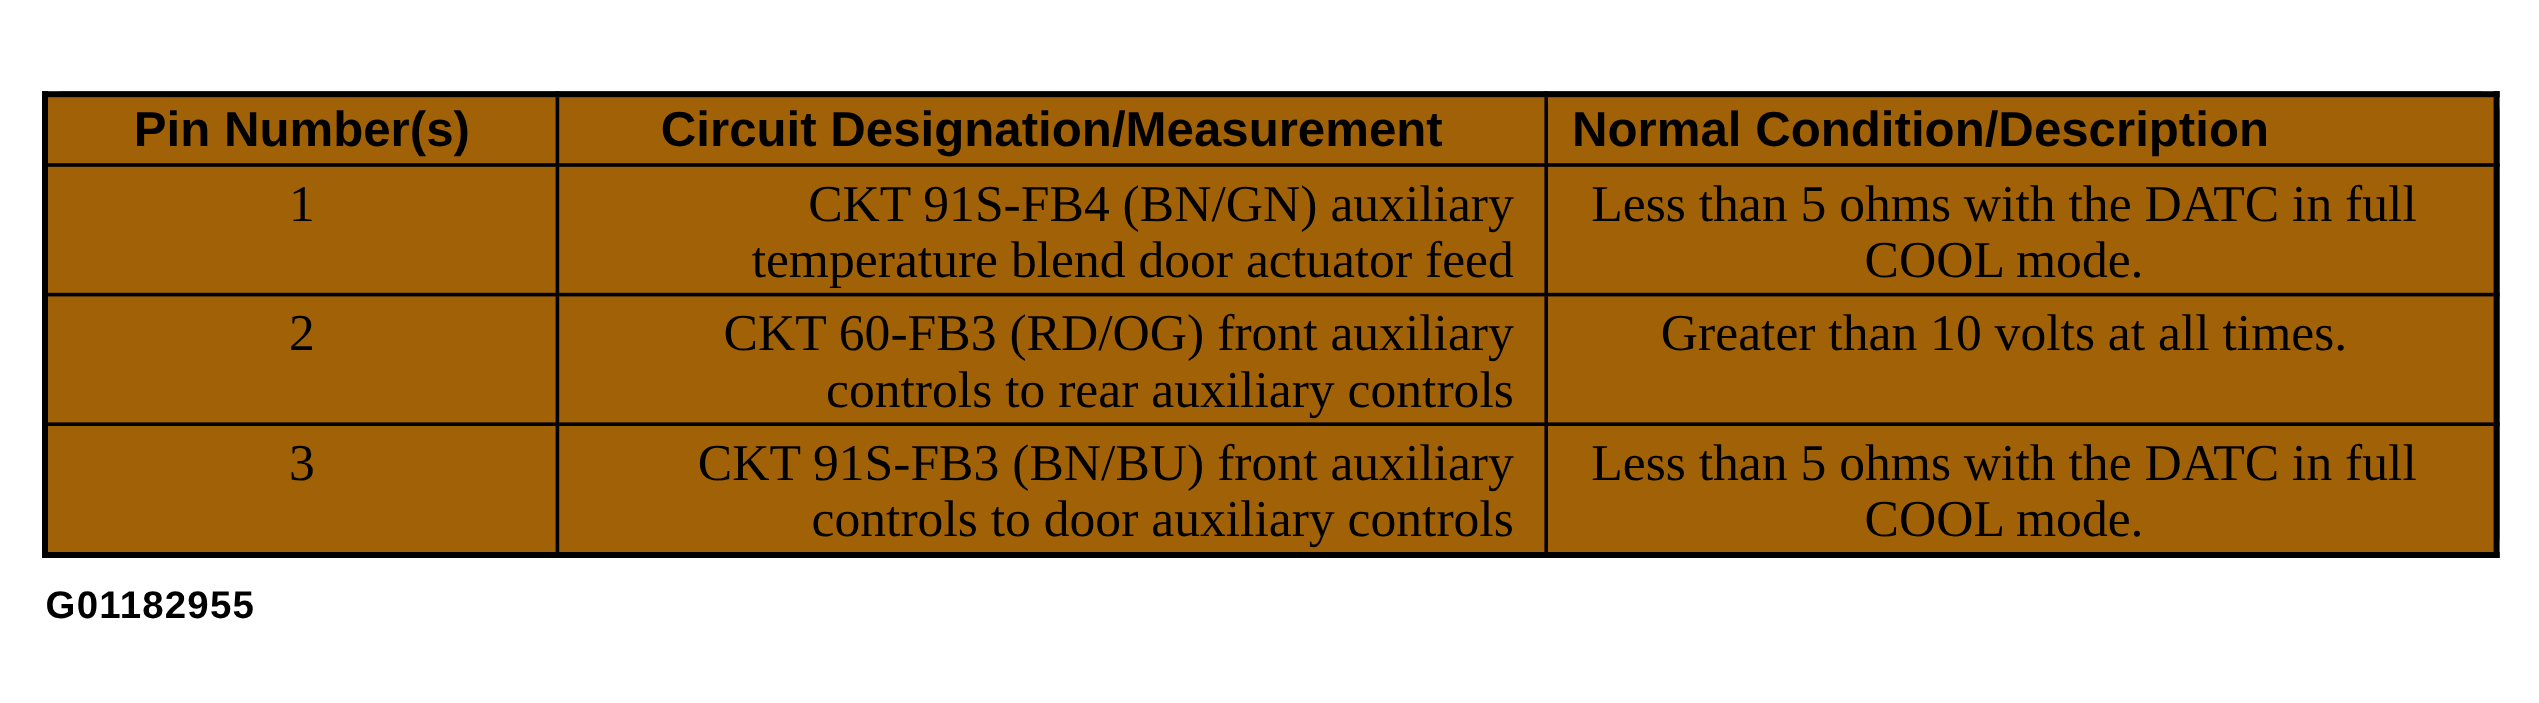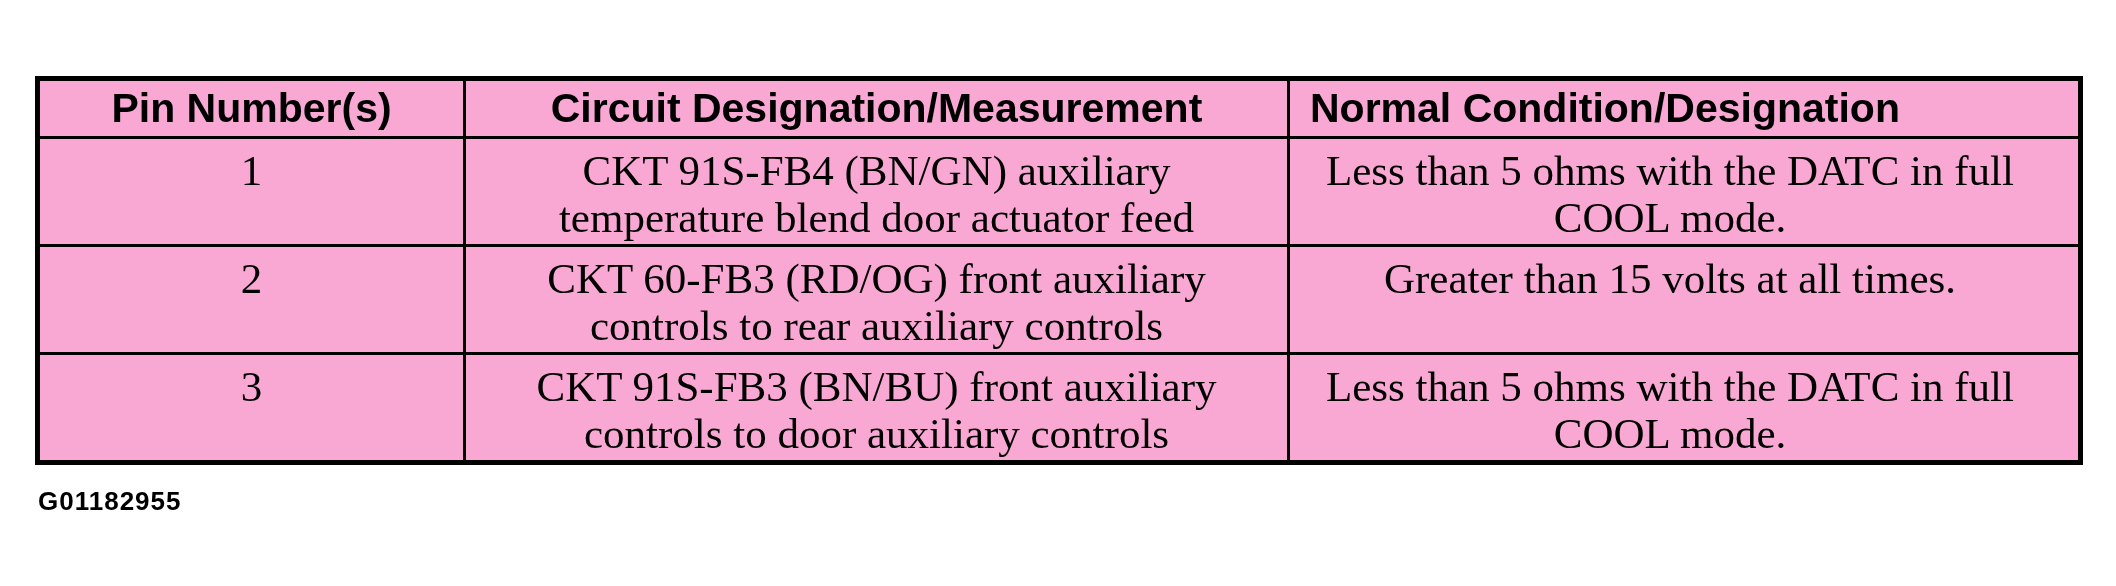--- a/index.html
+++ b/index.html
@@ -16,21 +16,21 @@
     overflow: hidden;
     font-family: "Liberation Serif", serif;
   }
   table.pin-table {
     position: absolute;
     left: 35px;
     top: 76px;
     width: 2043px;
     border-collapse: collapse;
     table-layout: fixed;
-    background: #f9a8d4;
+    background: #a16207;
     border-radius: 17px;
   }
   table.pin-table {
     border: 5px solid #000000;
   }
   .pin-table th,
   .pin-table td {
     border: 3px solid #000000;
     overflow: hidden;
   }
@@ -54,79 +54,79 @@
     vertical-align: top;
     font-size: 43px;
     line-height: 47px;
     height: 97px;
     padding: 8px 0 0 0;
   }
   td.c-pin {
     text-align: center;
   }
   td.c-circuit {
-    text-align: center;
+    text-align: right;
   }
   td.c-circuit .wrap {
     max-width: 770px;
     margin: 0 auto;
   }
   td.c-cond {
     text-align: center;
     padding-left: 20px;
     padding-right: 10px;
   }
   td.c-cond .wrap {
     max-width: 720px;
   }
   .figure-id {
     position: absolute;
     left: 38px;
     top: 486px;
     font-family: "Liberation Sans", sans-serif;
     font-weight: bold;
-    font-size: 26px;
+    font-size: 32px;
     letter-spacing: 1px;
   }
 </style>
 </head>
 <body>
 
 <div class="page">
 
   <table class="pin-table">
     <colgroup>
       <col style="width:427px">
       <col style="width:824px">
       <col style="width:792px">
     </colgroup>
     <thead>
       <tr>
         <th class="h-pin">Pin Number(s)</th>
         <th class="h-circuit">Circuit Designation/Measurement</th>
-        <th class="h-cond">Normal Condition/Designation</th>
+        <th class="h-cond">Normal Condition/Description</th>
       </tr>
     </thead>
     <tbody>
       <tr>
         <td class="c-pin">1</td>
         <td class="c-circuit">
           <div class="wrap">CKT 91S-FB4 (BN/GN) auxiliary temperature blend door actuator feed</div>
         </td>
         <td class="c-cond">
           <div class="wrap">Less than 5 ohms with the DATC in full COOL mode.</div>
         </td>
       </tr>
       <tr>
         <td class="c-pin">2</td>
         <td class="c-circuit">
           <div class="wrap">CKT 60-FB3 (RD/OG) front auxiliary controls to rear auxiliary controls</div>
         </td>
         <td class="c-cond">
-          <div class="wrap">Greater than 15 volts at all times.</div>
+          <div class="wrap">Greater than 10 volts at all times.</div>
         </td>
       </tr>
       <tr>
         <td class="c-pin">3</td>
         <td class="c-circuit">
           <div class="wrap">CKT 91S-FB3 (BN/BU) front auxiliary controls to door auxiliary controls</div>
         </td>
         <td class="c-cond">
           <div class="wrap">Less than 5 ohms with the DATC in full COOL mode.</div>
         </td>

